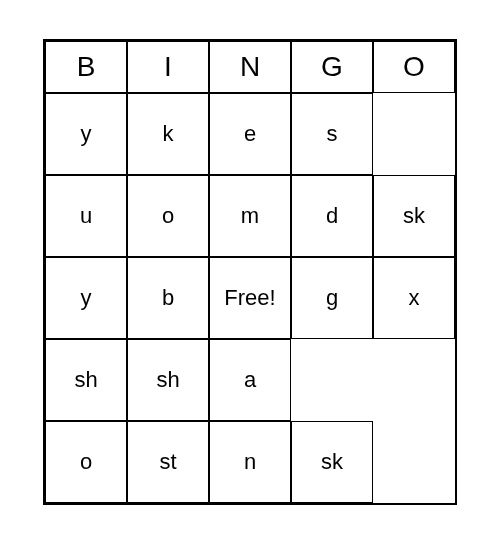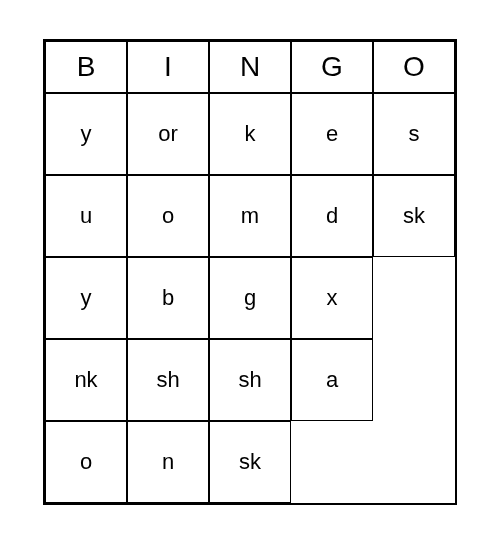--- a/index.html
+++ b/index.html
@@ -64,43 +64,43 @@
   <div class="bingo-header">
   <div class="header-cell">B</div>
       <div class="header-cell">I</div>
       <div class="header-cell">N</div>
       <div class="header-cell">G</div>
       <div class="header-cell">O</div>
     </div>
   <div class="bingo-body">
   <div class="bingo-row">
         <div class="bingo-cell">y</div>
-        <div class="bingo-cell">or</div>
         <div class="bingo-cell">k</div>
         <div class="bingo-cell">e</div>
         <div class="bingo-cell">s</div>
       </div>
       <div class="bingo-row">
         <div class="bingo-cell">u</div>
         <div class="bingo-cell">o</div>
         <div class="bingo-cell">m</div>
         <div class="bingo-cell">d</div>
         <div class="bingo-cell">sk</div>
       </div>
       <div class="bingo-row">
         <div class="bingo-cell">y</div>
         <div class="bingo-cell">b</div>
+        <div class="bingo-cell">Free!</div>
         <div class="bingo-cell">g</div>
         <div class="bingo-cell">x</div>
       </div>
       <div class="bingo-row">
-        <div class="bingo-cell">nk</div>
         <div class="bingo-cell">sh</div>
         <div class="bingo-cell">sh</div>
         <div class="bingo-cell">a</div>
       </div>
       <div class="bingo-row">
         <div class="bingo-cell">o</div>
+        <div class="bingo-cell">st</div>
         <div class="bingo-cell">n</div>
         <div class="bingo-cell">sk</div>
       </div>
     </div>
 </div>
 
 </body></html>

